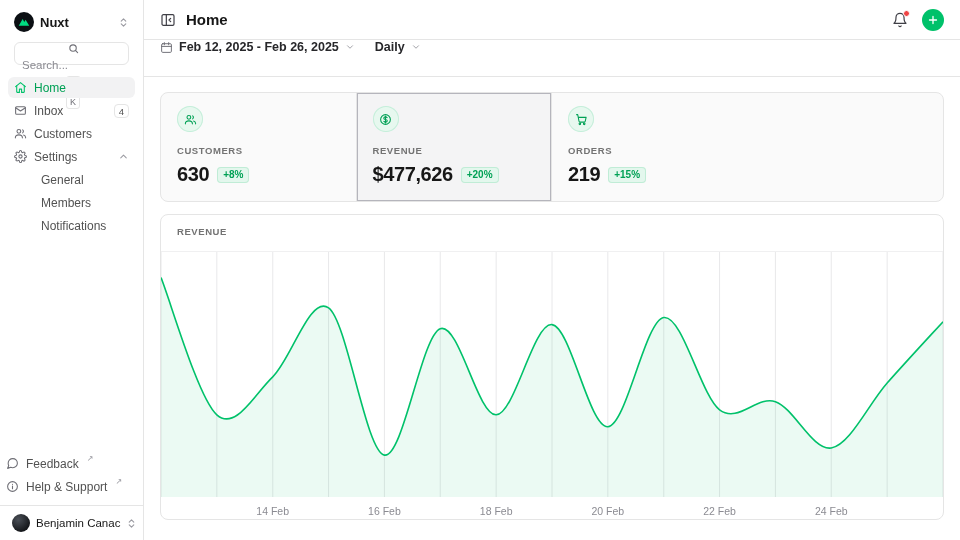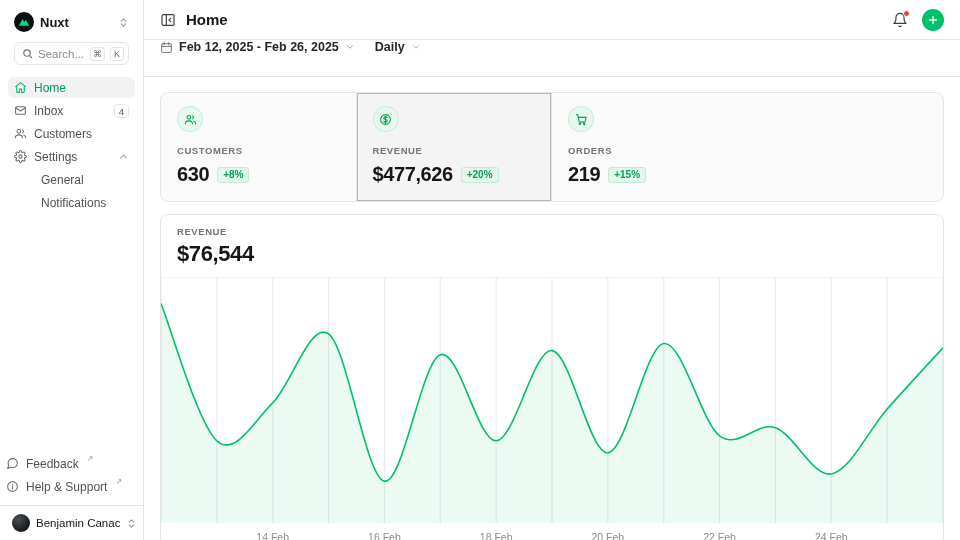--- a/index.html
+++ b/index.html
@@ -21,21 +21,21 @@
   svg{display:block;}
 
   
   .sidebar{width:144px;min-width:144px;border-right:1px solid var(--border);
     display:flex;flex-direction:column;padding:8px 0 0;}
   .brand-row{display:flex;align-items:center;gap:6px;margin:2px 8px 6px;padding:2px 6px;border-radius:6px;cursor:pointer;}
   .logo-circle{width:20px;height:20px;border-radius:50%;background:#0b0f13;display:flex;align-items:center;justify-content:center;flex:0 0 auto;}
   .brand-name{font-size:13px;font-weight:700;color:var(--text);}
   .unfold-icon{margin-left:auto;color:#9a9aa1;display:flex;}
   .search-box{margin:2px 14px 8px;height:23px;border:1px solid var(--border);border-radius:6px;
-    display:flex;align-items:center;gap:5px;padding:0 4px 0 7px;background:#fff;cursor:text;}
+    display:flex;align-items:center;gap:5px;padding:0 4px 0 7px;background:#fff;cursor:text;flex-direction:column;}
   .search-box .mag{color:#6f6f76;display:flex;}
   .search-box input{border:none;outline:none;width:100%;min-width:0;font-family:inherit;font-size:11.5px;color:#525252;background:transparent;}
   .search-box input::placeholder{color:#8a8a91;}
   .kbd{flex:0 0 auto;height:14px;min-width:14px;padding:0 2px;border:1px solid var(--border);border-radius:3px;
     background:#fff;color:#6f6f76;font-size:9px;line-height:12px;text-align:center;}
   .nav{padding:4px 8px 0;display:flex;flex-direction:column;gap:2px;}
   .nav-item{height:21px;display:flex;align-items:center;gap:7px;padding:0 6px;border-radius:6px;
     color:var(--subtle);font-weight:500;cursor:pointer;}
   .nav-item .nav-icon{display:flex;color:#6f6f76;flex:0 0 auto;}
   .nav-item.active{background:#f2f2f3;color:var(--primary-deep);}
@@ -167,20 +167,21 @@
           </svg>
       </span>
       <span>Settings</span>
       <span class="chev">
         <svg width="11" height="11" viewBox="0 0 24 24" fill="none" stroke="currentColor" stroke-width="2.2" stroke-linecap="round" stroke-linejoin="round">
             <path d="m6 15 6-6 6 6"></path>
           </svg>
       </span>
     </div>
     <div class="sub-item">General</div>
+    <div class="sub-item">Members</div>
     <div class="sub-item">Notifications</div>
   </nav>
 
   <div class="spacer"></div>
 
   <div class="sidebar-footer">
     <div class="nav-item">
       <span class="nav-icon">
         <svg width="13" height="13" viewBox="0 0 24 24" fill="none" stroke="currentColor" stroke-width="2" stroke-linecap="round" stroke-linejoin="round">
             <path d="M21 11.5a8.38 8.38 0 0 1-8.5 8.3 8.9 8.9 0 0 1-3.8-.8L3 21l2-5.2a8.1 8.1 0 0 1-1-4.3A8.38 8.38 0 0 1 12.5 3 8.38 8.38 0 0 1 21 11.5z"></path>
@@ -311,21 +312,20 @@
         <div class="stat-value-row">
           <span class="stat-value">219</span>
           <span class="delta-badge">+15%</span>
         </div>
       </div>
     </div>
 
     <div class="chart-card">
       <div class="chart-header">
         <div class="chart-label">REVENUE</div>
-        <div class="chart-value">$76,544</div>
       </div>
       <div class="chart-plot" id="chart-plot">
           <svg viewBox="0 0 790 245" preserveAspectRatio="none">
             <line x1="0.0" y1="0" x2="0.0" y2="245" stroke="#E8E8EA" stroke-width="1" vector-effect="non-scaling-stroke"></line>
             <line x1="56.4" y1="0" x2="56.4" y2="245" stroke="#E8E8EA" stroke-width="1" vector-effect="non-scaling-stroke"></line>
             <line x1="112.9" y1="0" x2="112.9" y2="245" stroke="#E8E8EA" stroke-width="1" vector-effect="non-scaling-stroke"></line>
             <line x1="169.3" y1="0" x2="169.3" y2="245" stroke="#E8E8EA" stroke-width="1" vector-effect="non-scaling-stroke"></line>
             <line x1="225.7" y1="0" x2="225.7" y2="245" stroke="#E8E8EA" stroke-width="1" vector-effect="non-scaling-stroke"></line>
             <line x1="282.1" y1="0" x2="282.1" y2="245" stroke="#E8E8EA" stroke-width="1" vector-effect="non-scaling-stroke"></line>
             <line x1="338.6" y1="0" x2="338.6" y2="245" stroke="#E8E8EA" stroke-width="1" vector-effect="non-scaling-stroke"></line>

